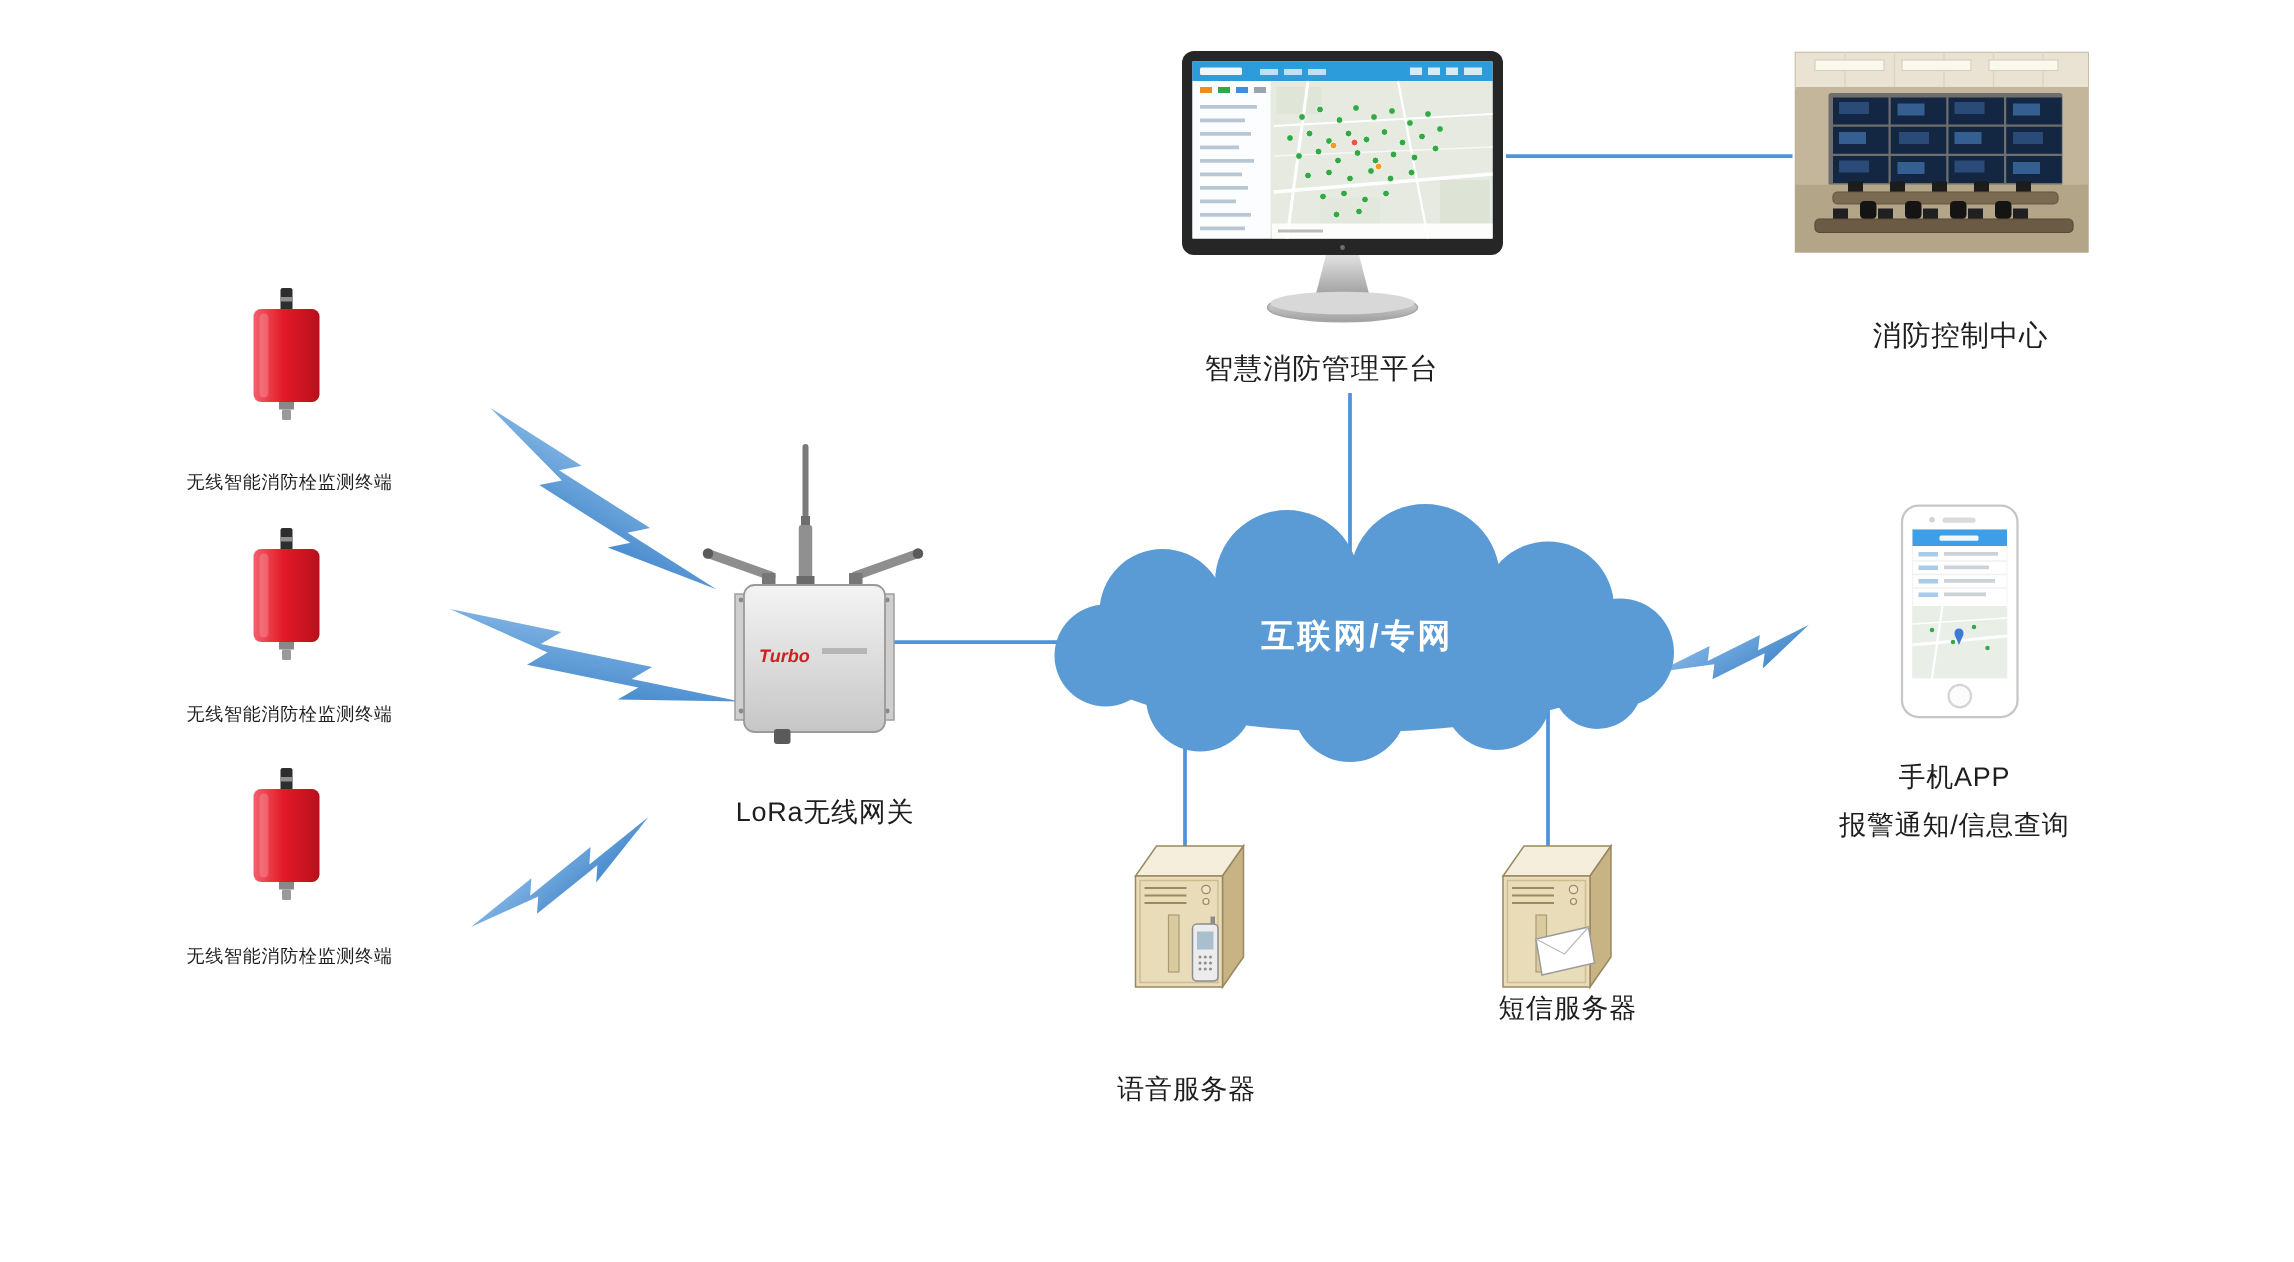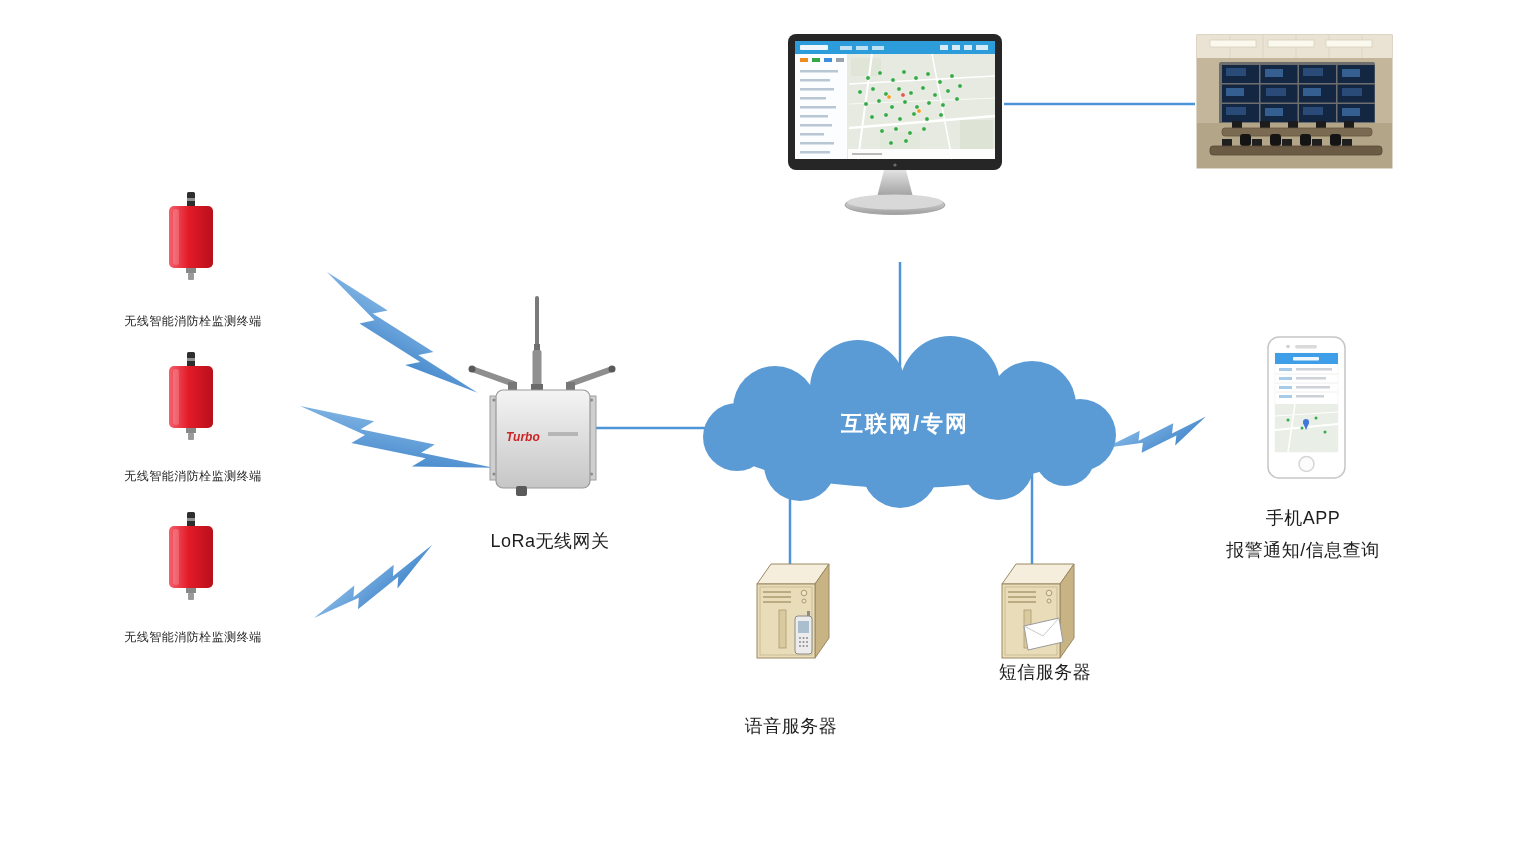--- a/index.html
+++ b/index.html
@@ -342,18 +342,20 @@
       <polyline points="1024,626 1043,636 1059,618" fill="none" stroke="#BBBBBB" stroke-width="0.8"></polyline>
     </g>
   </g>
 </svg>
 
 <div class="lbl sm" style="left:36px;top:314px;width:314px;">无线智能消防栓监测终端</div>
 <div class="lbl sm" style="left:36px;top:469px;width:314px;">无线智能消防栓监测终端</div>
 <div class="lbl sm" style="left:36px;top:630px;width:314px;">无线智能消防栓监测终端</div>
 <div class="lbl" style="left:420px;top:530px;width:260px;">LoRa无线网关</div>
 <div class="lbl cloud-lbl" style="left:750px;top:410px;width:310px;">互联网/专网</div>
+<div class="lbl md" style="left:745px;top:235px;width:272px;">智慧消防管理平台</div>
+<div class="lbl md" style="left:1192px;top:213px;width:230px;">消防控制中心</div>
 <div class="lbl" style="left:1170px;top:539px;width:266px;">报警通知/信息查询</div>
 <div class="lbl" style="left:1170px;top:507px;width:266px;">手机APP</div>
 <div class="lbl" style="left:706px;top:675px;width:170px;margin-top:40px;">语音服务器</div>
 <div class="lbl" style="left:960px;top:661px;width:170px;">短信服务器</div>
 
 </div>
 
 </body></html>

